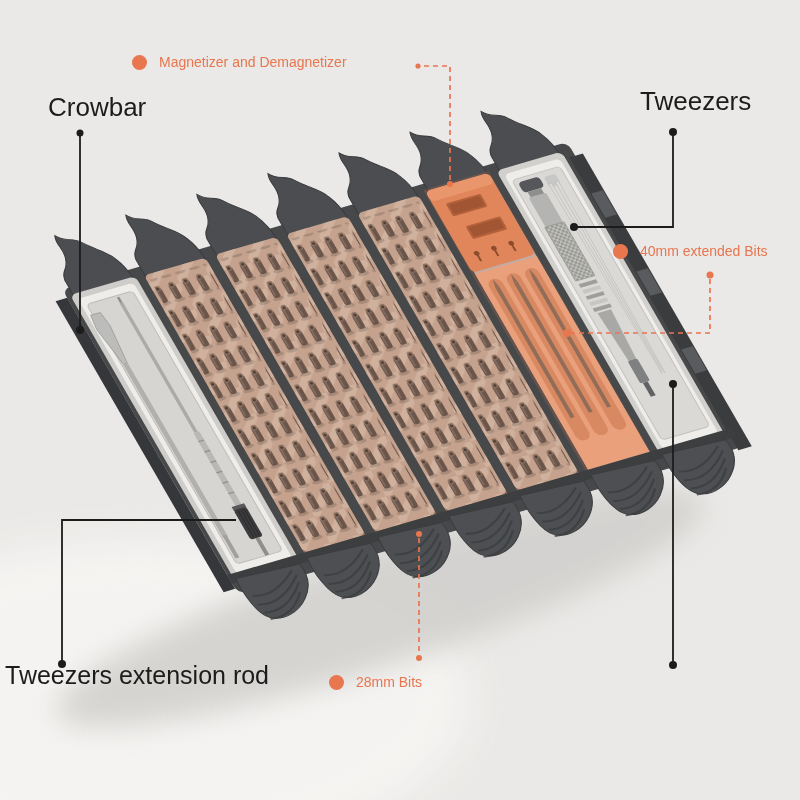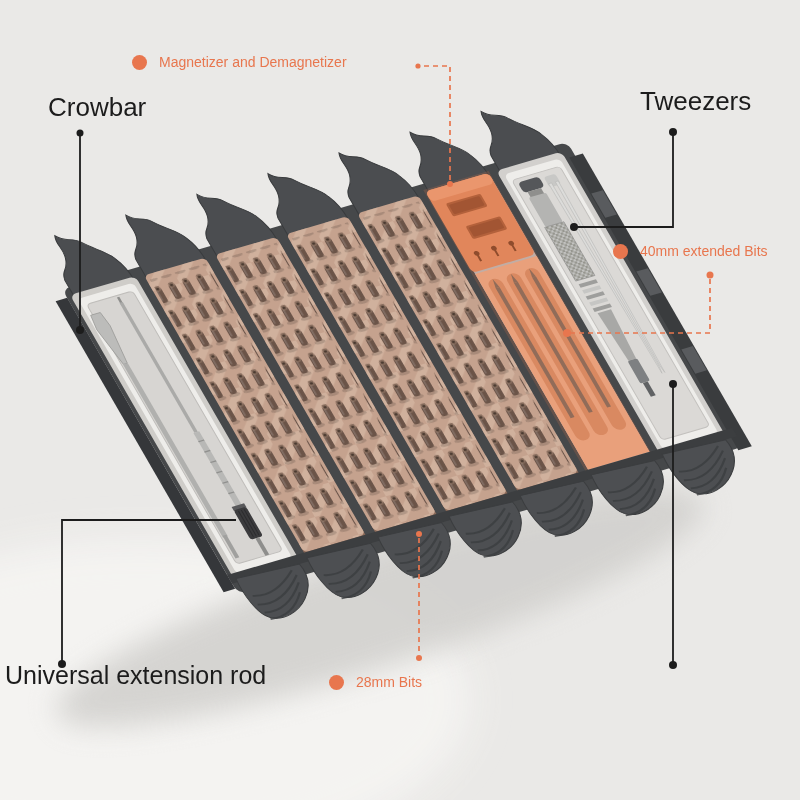--- a/index.html
+++ b/index.html
@@ -247,21 +247,21 @@
     <span>Magnetizer and Demagnetizer</span>
   </div>
 
   <div class="lbl" style="left:621px;top:87px;margin-left:19px;">Tweezers</div>
 
   <div class="lbl orange" style="left:613px;top:243px;">
     <span class="dot-bullet"></span>
     <span>40mm extended Bits</span>
   </div>
 
-  <div class="lbl small" style="left:5px;top:661px;">Universal extension rod</div>
+  <div class="lbl small" style="left:5px;top:661px;">Tweezers extension rod</div>
 
   <div class="lbl orange" style="left:329px;top:674px;justify-content:center;">
     <span class="dot-bullet"></span>
     <span>28mm Bits</span>
   </div>
 
 
 </div>
 
 </body></html>

